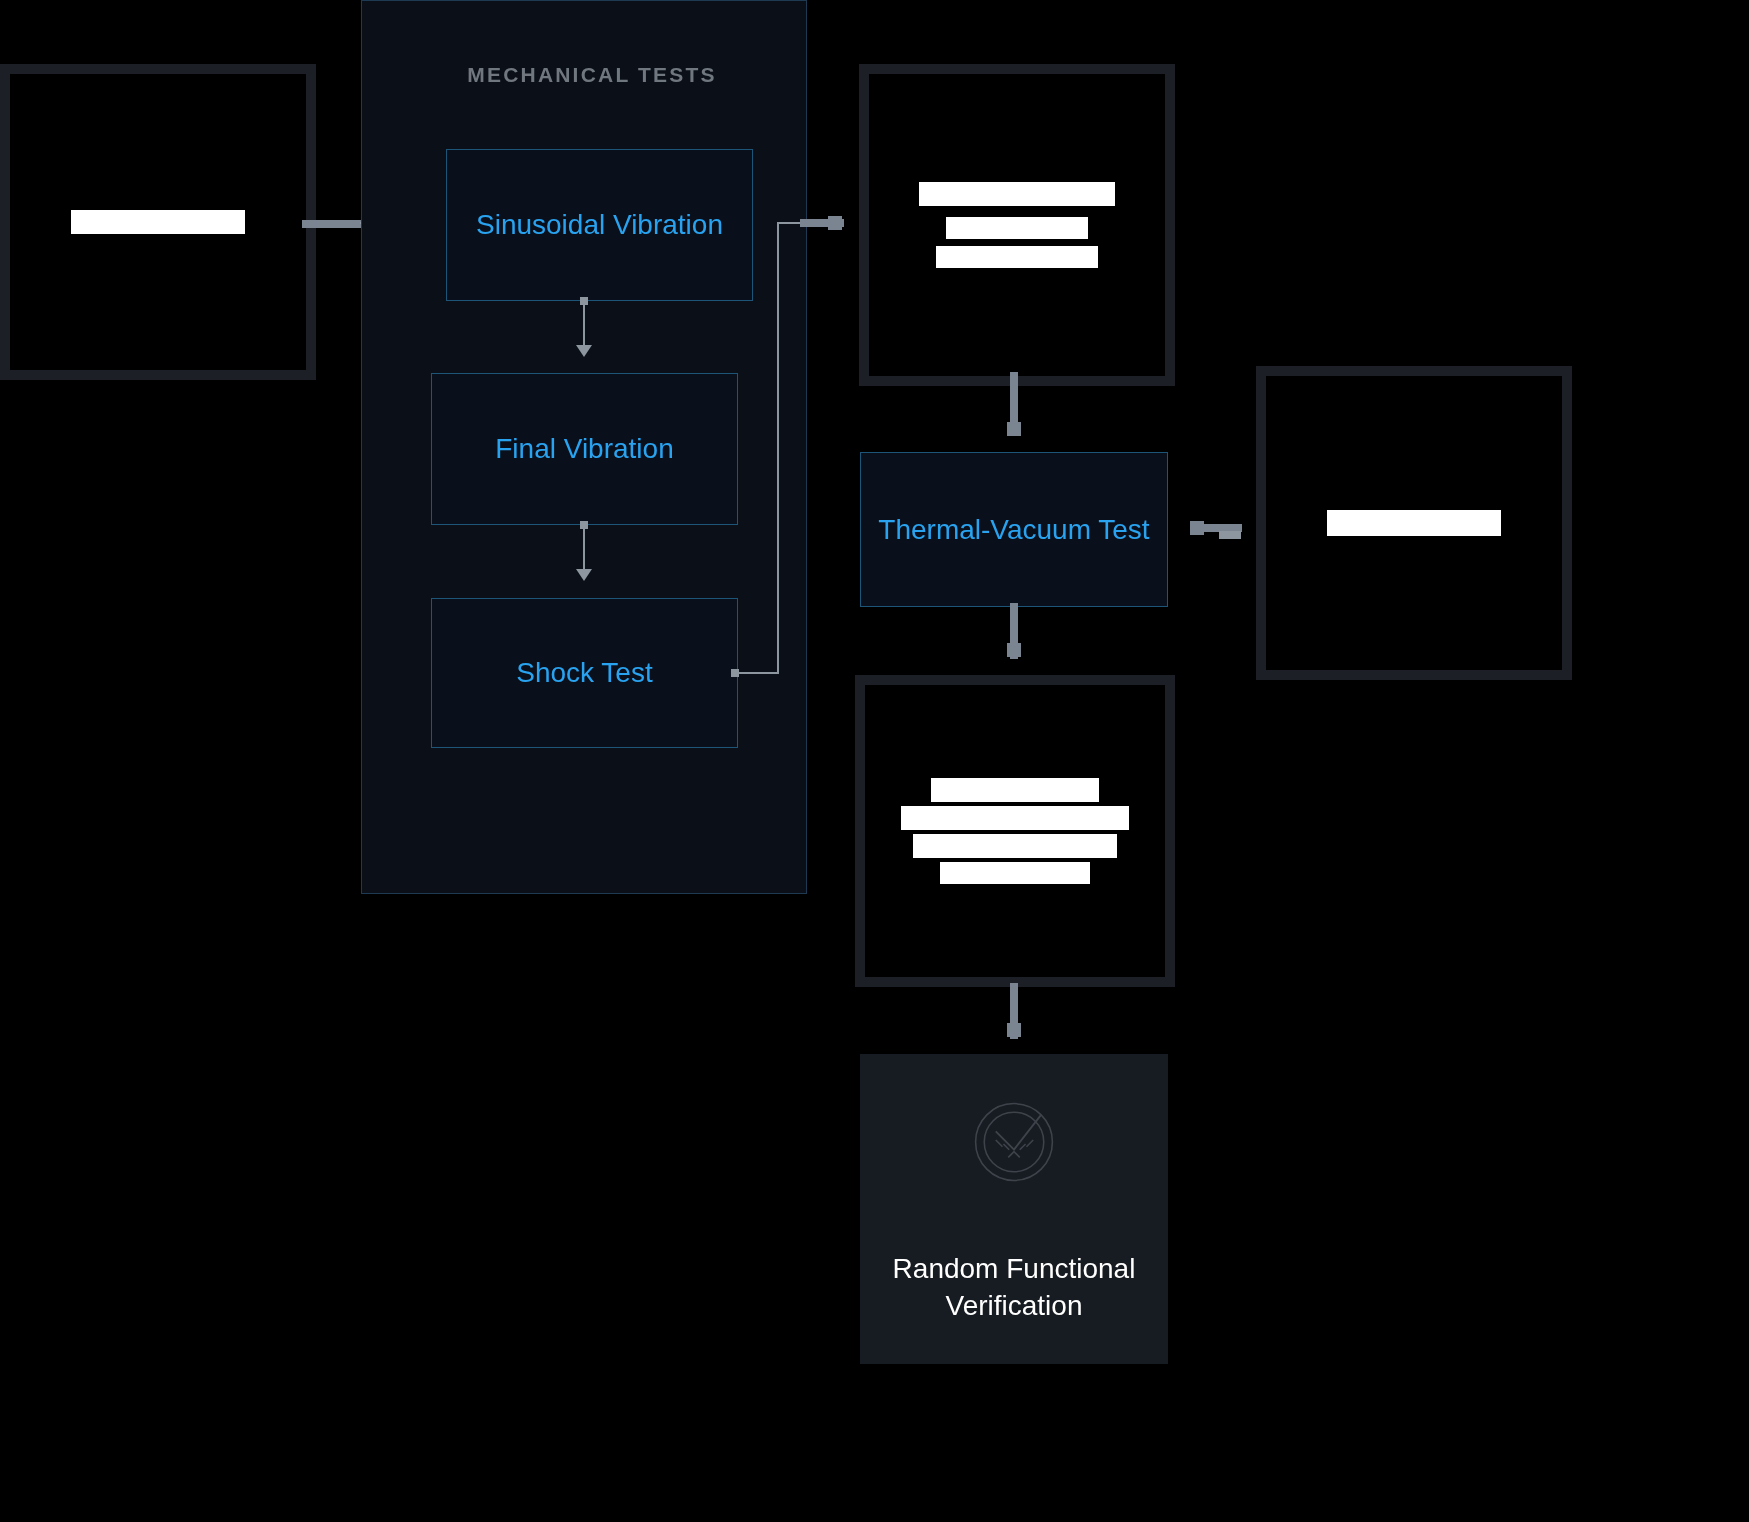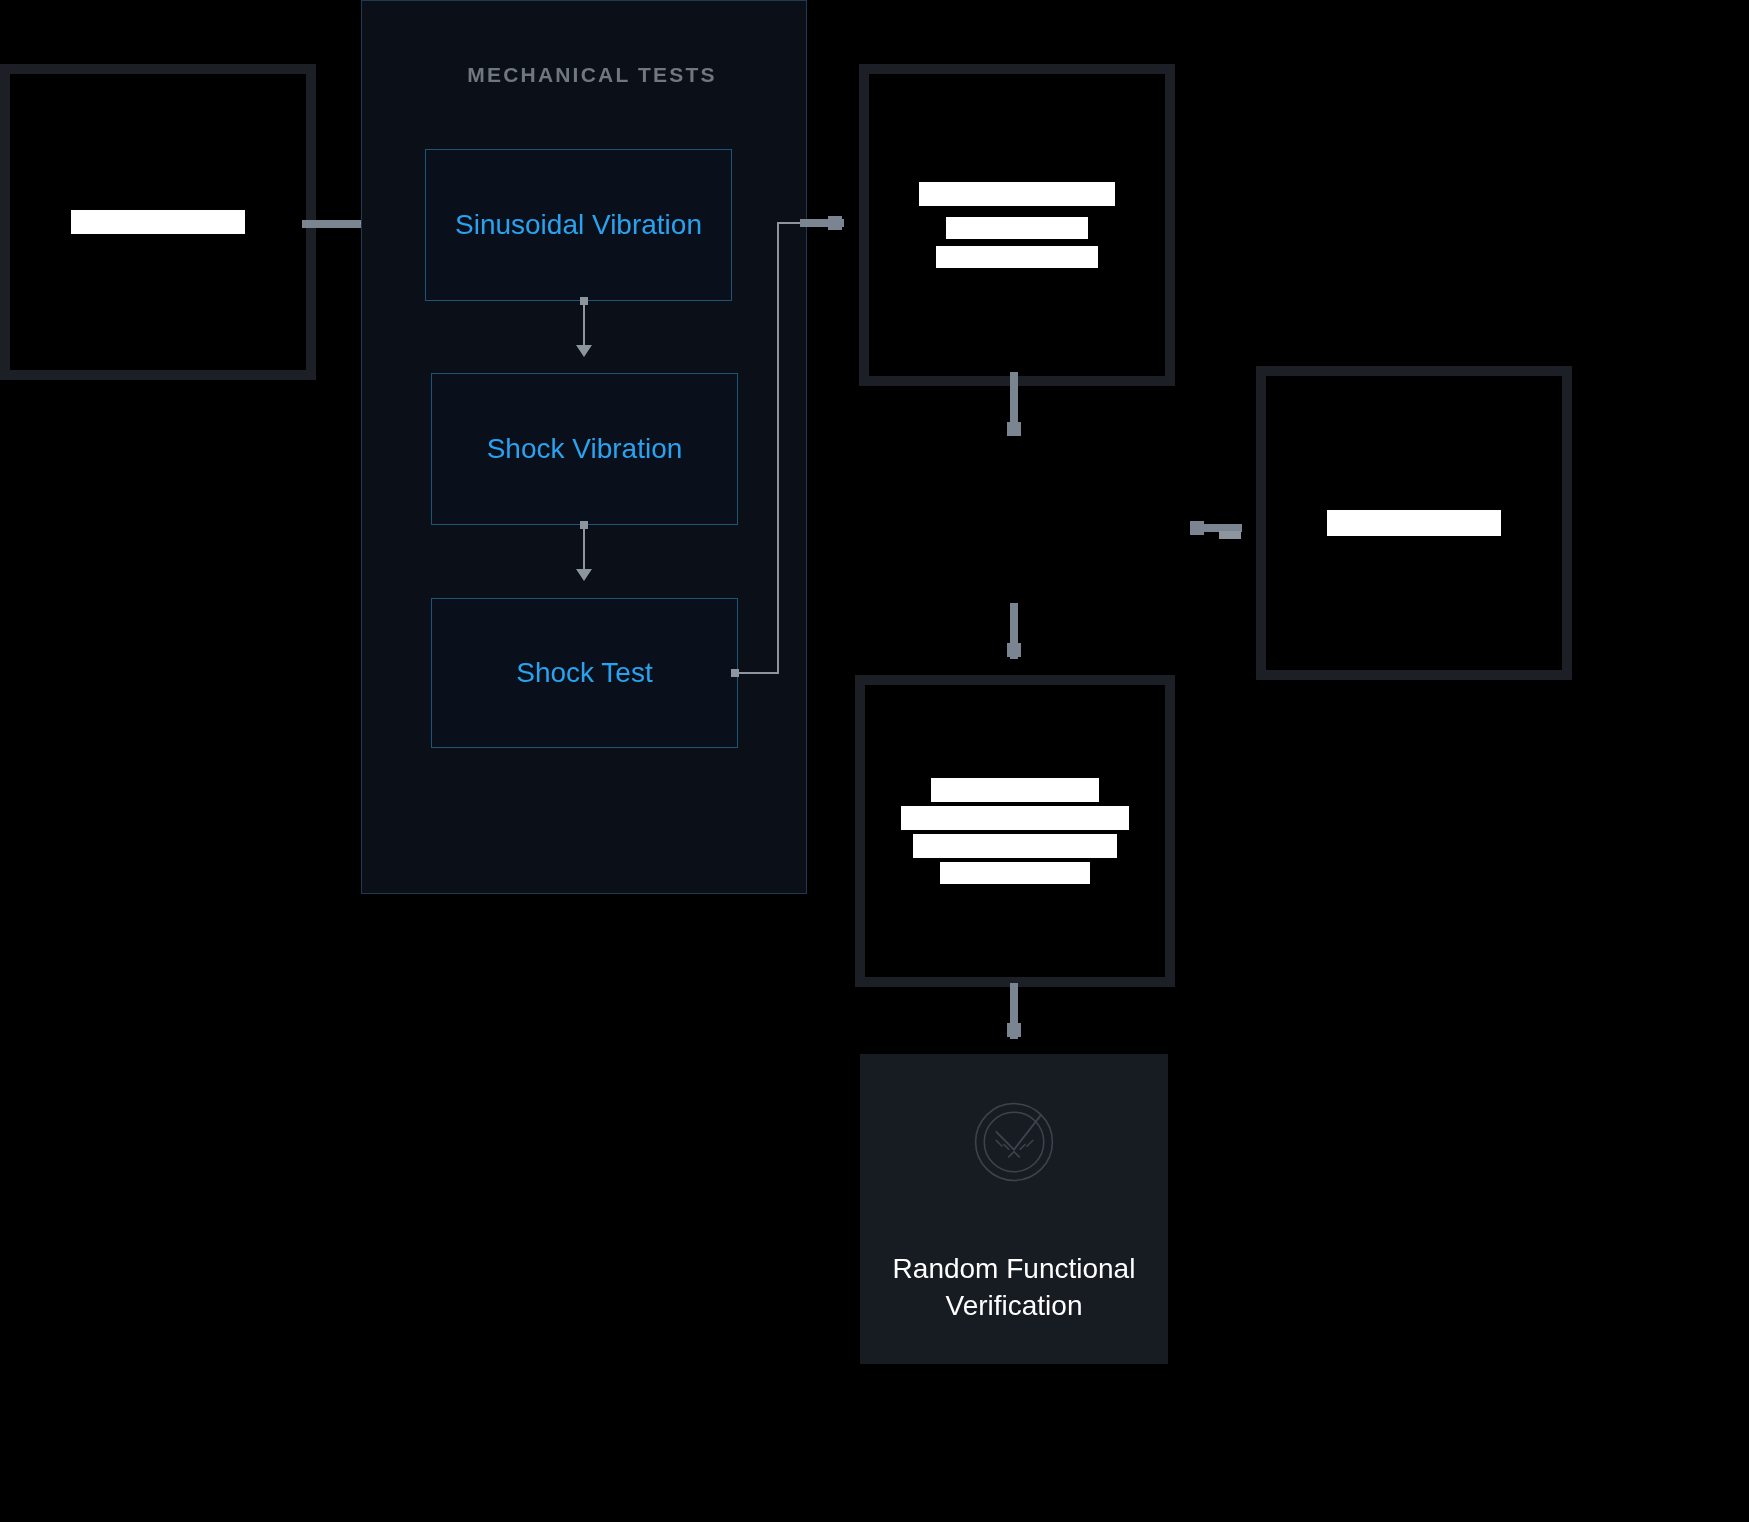--- a/index.html
+++ b/index.html
@@ -145,30 +145,30 @@
   </div>
 
   <div class="conn thick" style="left:302px; top:220px; width:60px; height:8px;"></div>
   <div class="conn thin" style="left:360px; top:222px; width:48px; height:2px;"></div>
   <div class="arrowhead-right" style="left:407px; top:215px;"></div>
 
   <div class="group-panel" style="left:361px; top:0px; width:446px; height:894px;">
     <div class="group-title">MECHANICAL TESTS</div>
   </div>
 
-  <div class="testbox" style="left:425px; top:149px; width:307px; height:152px;">
+  <div class="testbox" style="left:446px; top:149px; width:307px; height:152px;">
     <span>Sinusoidal Vibration</span>
   </div>
 
   <div class="sq small" style="left:580px; top:297px;"></div>
   <div class="conn thin" style="left:583px; top:303px; width:2px; height:44px;"></div>
   <div class="arrowhead-down" style="left:576px; top:345px;"></div>
 
   <div class="testbox" style="left:431px; top:373px; width:307px; height:152px;">
-    <span>Shock Vibration</span>
+    <span>Final Vibration</span>
   </div>
 
   <div class="sq small" style="left:580px; top:521px;"></div>
   <div class="conn thin" style="left:583px; top:527px; width:2px; height:44px;"></div>
   <div class="arrowhead-down" style="left:576px; top:569px;"></div>
 
   <div class="testbox" style="left:431px; top:598px; width:307px; height:150px;">
     <span>Shock Test</span>
   </div>
 
@@ -183,20 +183,23 @@
     <div class="redacted">
       <span class="bar" style="width:196px;height:24px;margin-bottom:11px;"></span>
       <span class="bar" style="width:142px;height:22px;margin-bottom:7px;"></span>
       <span class="bar" style="width:162px;height:22px;"></span>
     </div>
   </div>
 
   <div class="conn thick" style="left:1010px; top:372px; width:8px; height:54px;"></div>
   <div class="sq" style="left:1007px; top:422px;"></div>
 
+  <div class="node accent" style="left:860px; top:452px; width:308px; height:155px;">
+    <span>Thermal-Vacuum Test</span>
+  </div>
 
   <div class="conn thick" style="left:1190px; top:524px; width:52px; height:8px;"></div>
   <div class="sq" style="left:1190px; top:521px;"></div>
   <div class="conn thin" style="left:1219px; top:531px; width:22px; height:8px;"></div>
 
   <div class="node framed" style="left:1256px; top:366px; width:316px; height:314px;">
     <div class="redacted">
       <span class="bar" style="width:174px;height:26px;"></span>
     </div>
   </div>

